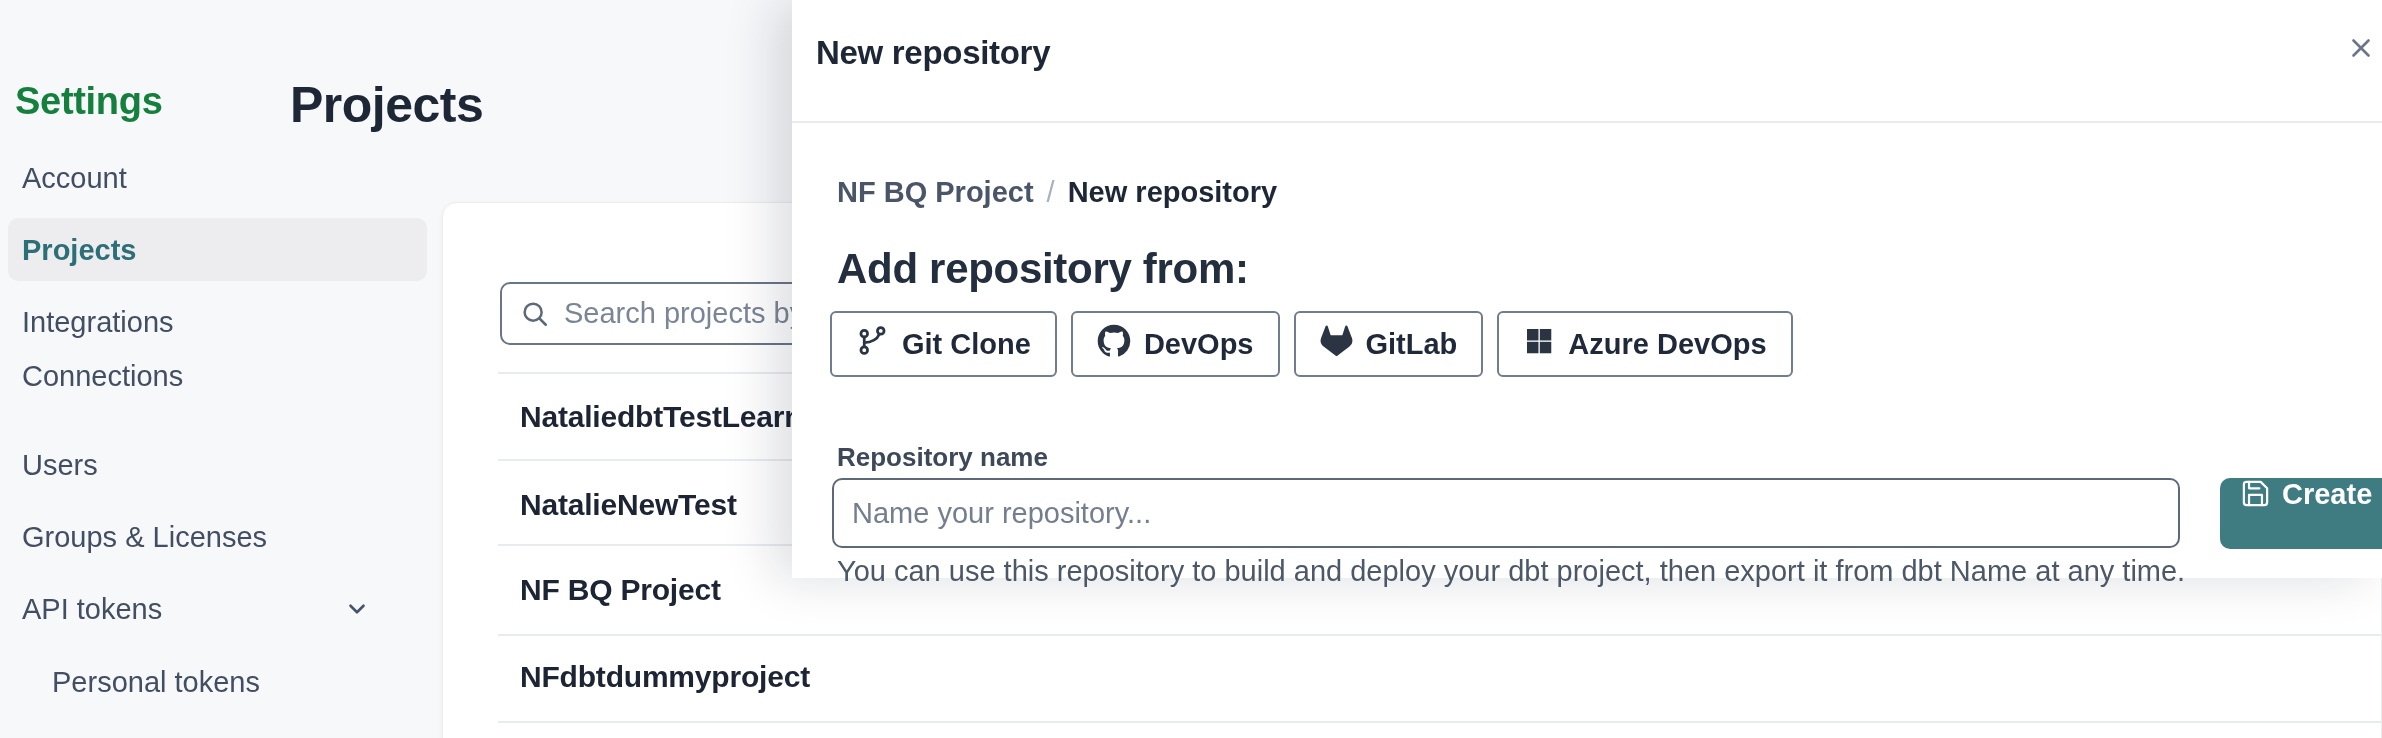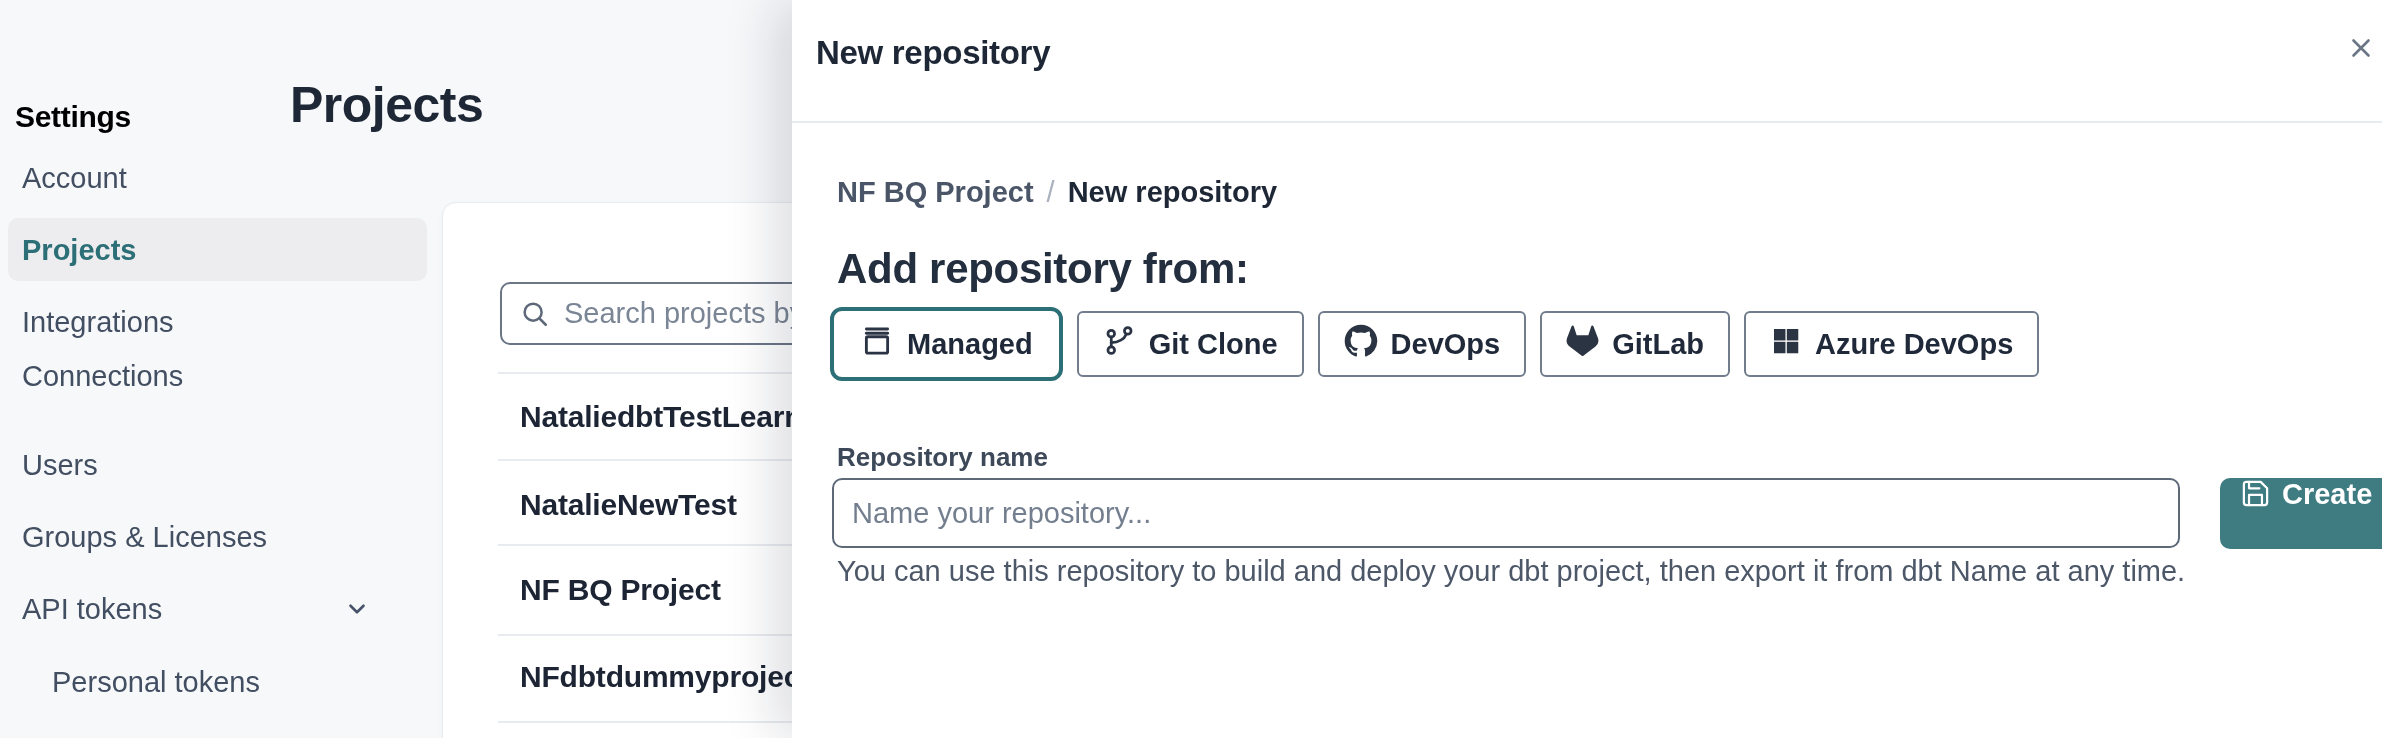--- a/index.html
+++ b/index.html
@@ -4,42 +4,42 @@
 <style>
   * { margin:0; padding:0; box-sizing:border-box; }
   html,body { background:#e9ebee; }
   .screen {
     position:relative; width:2382px; height:738px; overflow:hidden;
     background:#f7f8fa;
     font-family:"Liberation Sans","DejaVu Sans",sans-serif;
     color:#1e2736;
   }
   
-  .sb-title { position:absolute; left:15px; top:100px; font-size:30px; font-weight:700; color:#000000; letter-spacing:-0.3px; }
+  .sb-title { position:absolute; left:15px; top:80px; font-size:38px; font-weight:700; color:#15803d; letter-spacing:-0.3px; }
   .sb-item { position:absolute; left:22px; height:36px; line-height:36px; font-size:29px; color:#42４e61; color:#424e61; cursor:pointer; white-space:nowrap; }
   .sb-pill { position:absolute; left:8px; top:218px; width:419px; height:63px; background:#ededef; border-radius:10px; cursor:pointer; }
   .sb-pill .pill-label { position:absolute; left:14px; top:50%; transform:translateY(-50%); font-size:29px; font-weight:700; color:#2d6f77; }
   .sb-chevron { position:absolute; left:344px; top:596px; width:26px; height:26px; cursor:pointer; }
   
   .page-title { position:absolute; left:290px; top:76px; font-size:50px; font-weight:700; color:#1e2736; letter-spacing:-0.5px; }
   .card { position:absolute; left:442px; top:202px; width:1940px; height:560px;
           background:#fff; border:1px solid #e9ecf0; border-radius:14px;
           box-shadow:0 2px 6px rgba(15,23,42,.04); }
   .search-box { position:absolute; left:500px; top:282px; width:560px; height:63px;
                 background:#fff; border:2px solid #67738450; border:2px solid #6a7586; border-radius:10px; }
   .search-icon { position:absolute; left:18px; top:50%; transform:translateY(-50%); width:30px; height:30px; }
   .search-input { position:absolute; left:62px; top:0; width:480px; height:100%;
                   border:none; outline:none; font-size:29px; color:#2b3444; background:transparent;
                   font-family:inherit; }
   .search-input::placeholder { color:#7a8595; }
   .hdiv { position:absolute; left:498px; width:1884px; height:2px; background:#e8ebef; }
   .proj-row { position:absolute; left:520px; height:36px; line-height:36px;
               font-size:30px; font-weight:700; color:#1d2534; letter-spacing:-0.2px; cursor:pointer; white-space:nowrap; }
   
-  .modal { position:absolute; left:792px; top:0; width:1590px; height:738px; background:#fff;
+  .modal { position:absolute; left:792px; top:0; width:1590px; height:578px; background:#fff;
            box-shadow:-18px 0 48px rgba(15,23,42,.14); z-index:5; }
   .modal-title { position:absolute; left:24px; top:34px; font-size:33px; font-weight:700; color:#1e2736; letter-spacing:-0.3px; }
   .modal-close { position:absolute; left:1548px; top:28px; width:42px; height:42px; background:none; border:none; cursor:pointer; padding:0; }
   .modal-hdiv { position:absolute; left:0; top:121px; width:100%; height:2px; background:#e8ebef; }
   .crumb { position:absolute; left:45px; top:176px; display:flex; gap:13px; align-items:baseline; font-size:29px; white-space:nowrap; }
   .crumb .parent { color:#4a5668; font-weight:700; cursor:pointer; }
   .crumb .sep { color:#a9b1bf; font-weight:400; }
   .crumb .current { color:#1e2736; font-weight:700; }
   .modal-heading { position:absolute; left:45px; top:245px; font-size:42px; font-weight:700; color:#232e3f; letter-spacing:-0.3px; }
   .tabs { position:absolute; left:38px; top:306px; height:76px; display:flex; align-items:center; gap:14px; }
@@ -129,30 +129,20 @@
     <div class="crumb">
       <span class="parent">NF BQ Project</span>
       <span class="sep">/</span>
       <span class="current">New repository</span>
     </div>
 
     <div class="modal-heading">Add repository from:</div>
 
     <div class="tabs">
 
-      <button class="tab-btn selected">
-        <span>
-          <svg width="34" height="34" viewBox="0 0 24 24" fill="none" stroke="#2a3444" stroke-width="2" stroke-linecap="round" stroke-linejoin="round">
-              <path d="M4.5 3.5h15"></path>
-              <path d="M4.5 6.5h15"></path>
-              <rect x="4.5" y="9" width="15" height="11.5" rx="1"></rect>
-            </svg>
-        </span>
-        <span>Managed</span>
-      </button>
 
       <button class="tab-btn">
         <span>
           <svg width="33" height="33" viewBox="0 0 24 24" fill="none" stroke="#2a3444" stroke-width="2" stroke-linecap="round" stroke-linejoin="round">
               <circle cx="6" cy="7" r="2.4"></circle>
               <circle cx="6" cy="19" r="2.4"></circle>
               <circle cx="18" cy="5" r="2.4"></circle>
               <path d="M6 9.5v7"></path>
               <path d="M6 13.5c5.5 0 9.6-2.6 10.9-6.1"></path>
             </svg>

